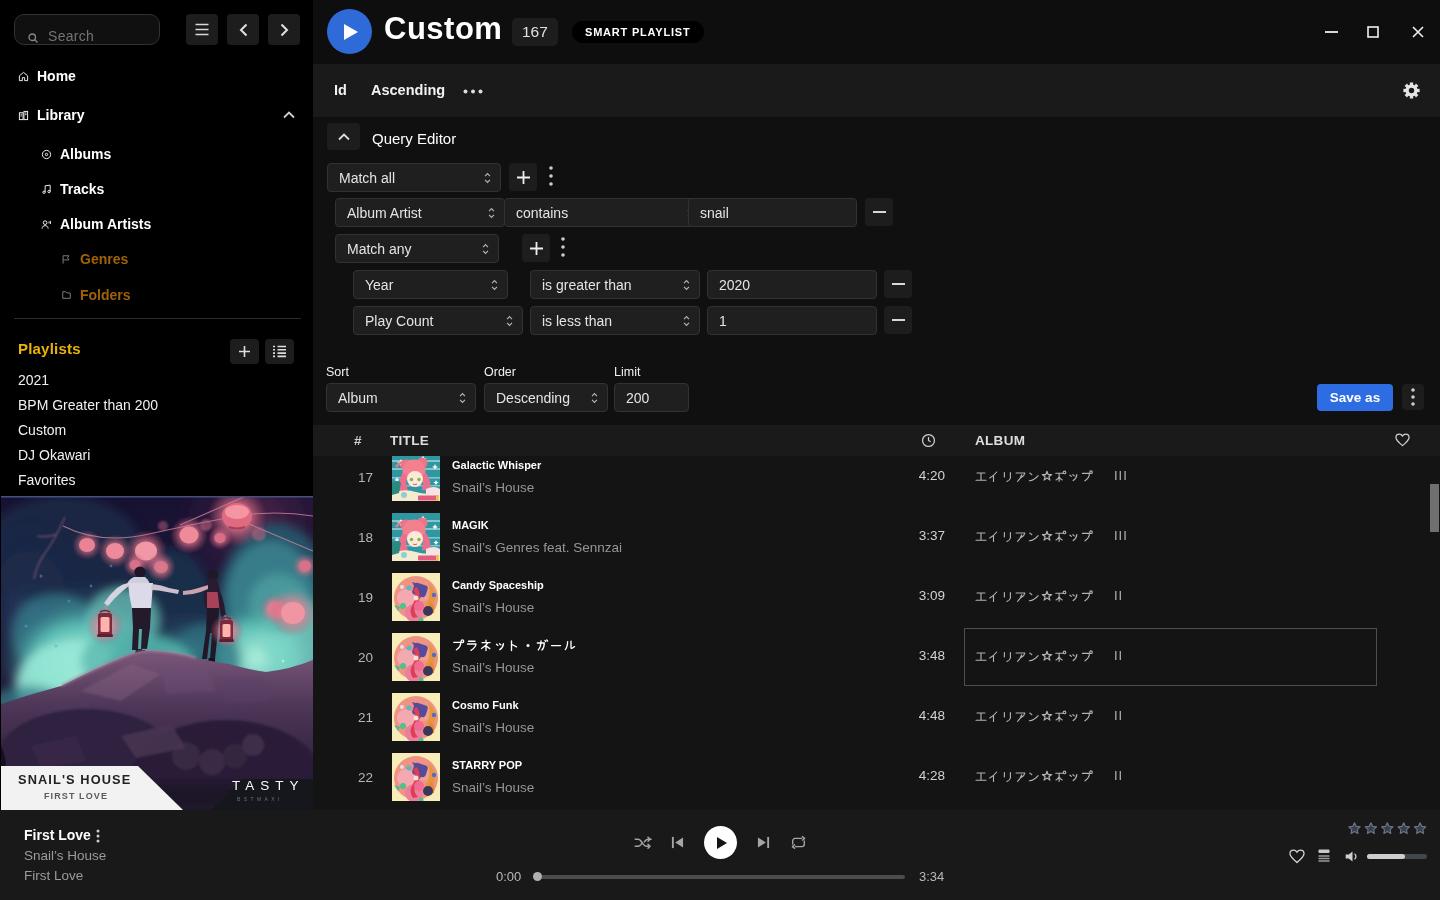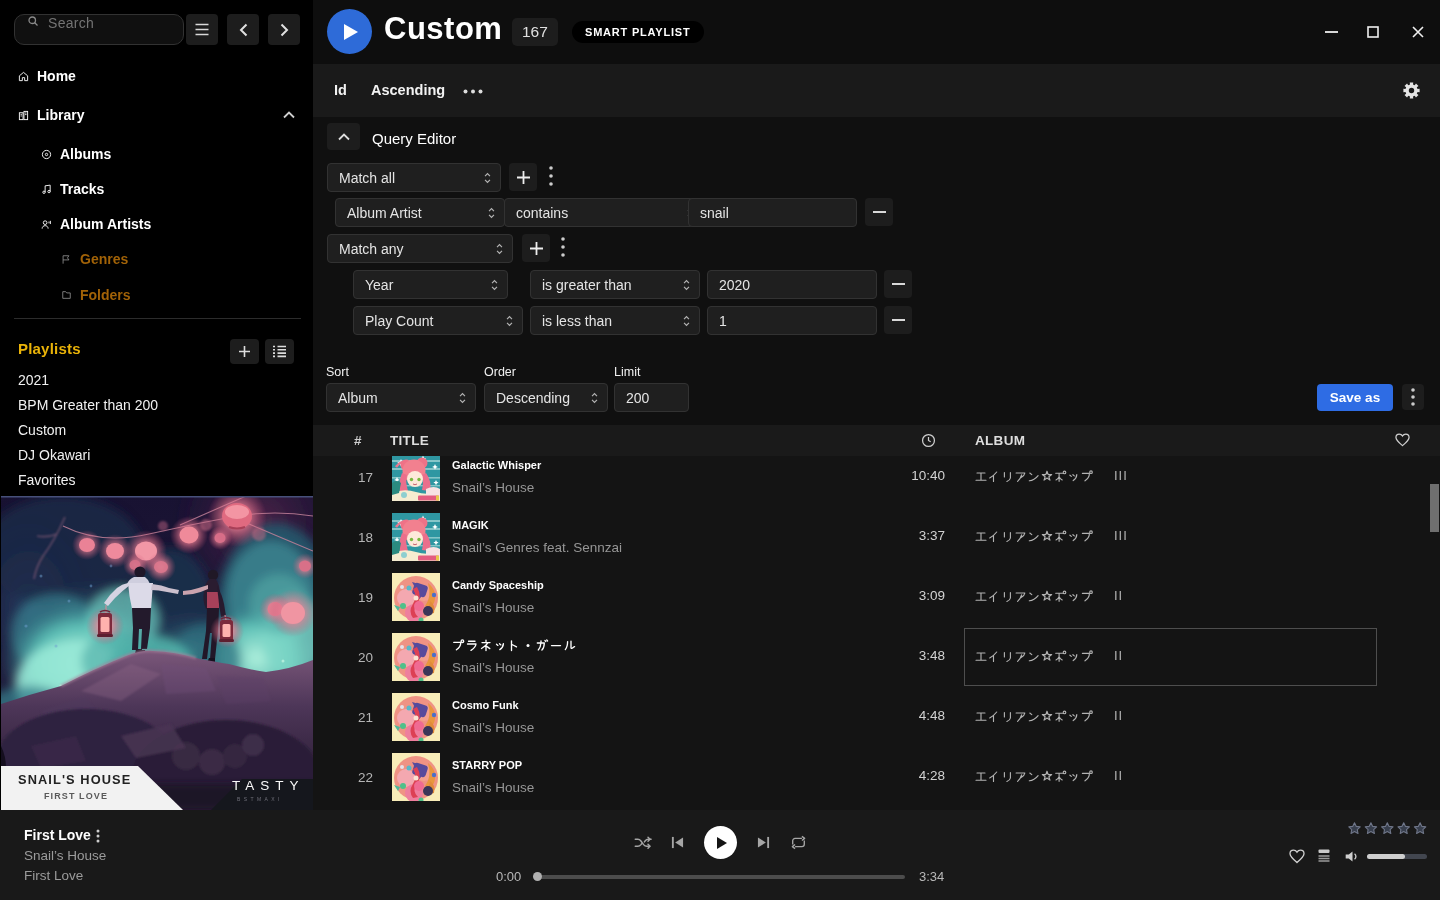--- a/index.html
+++ b/index.html
@@ -1,20 +1,20 @@
 <!DOCTYPE html>
 <html><head>
 <meta charset="utf-8">
 <style>
 * { margin:0; padding:0; box-sizing:border-box; }
 html,body { width:1440px; height:900px; overflow:hidden; background:#0d0d0d; font-family:"Liberation Sans", sans-serif; }
 #app { position:relative; width:1440px; height:900px; }
 
 #sidebar { position:absolute; left:0; top:0; width:313px; height:810px; background:#000; }
-#searchbox { position:absolute; left:14px; top:14px; width:170px; height:31px; border:1px solid #323232; border-radius:10px; background:#101010; display:flex; align-items:flex-start; }
+#searchbox { position:absolute; left:14px; top:14px; width:146px; height:31px; border:1px solid #323232; border-radius:10px; background:#101010; display:flex; align-items:flex-end; }
 #searchbox .ph { color:#747474; font-size:14px; margin-left:9px; letter-spacing:.3px; }
 .sqbtn { position:absolute; top:14px; width:32px; height:31px; background:#1d1d1d; border-radius:4px; display:flex; align-items:center; justify-content:center; color:#e8e8e8; }
 .nav { position:absolute; left:0; width:313px; height:34px; display:flex; align-items:center; color:#fff; font-weight:700; font-size:14px; }
 .nav .ic { width:11px; margin-left:18px; margin-right:8px; display:flex; }
 .nav.sub .ic { margin-left:41px; margin-right:8px; }
 .nav.dim { color:#a16207;margin-left:20px; }
 .divider { position:absolute; left:14px; top:318px; width:287px; height:0; border-top:1px solid #2c2c2c; }
 #pl-title { position:absolute; left:18px; top:340px; color:#eab308; font-size:15px; font-weight:700; letter-spacing:.2px; }
 .plbtn { position:absolute; top:339px; width:29px; height:25px; background:#1d1d1d; border-radius:4px; display:flex; align-items:center; justify-content:center; color:#ddd; }
 .plitem { position:absolute; left:18px; color:#f0f0f0; font-size:14px; }
@@ -115,21 +115,21 @@
         </svg>
       </div>
     <div class="inp" style="left:375px;top:198px;width:169px">
         <span>snail</span>
       </div>
     <div class="qbtn" style="left:552px;top:198px;width:28px;height:28px">
         <svg width="13" height="2" viewBox="0 0 13 2" stroke="#eee" stroke-width="1.8">
           <path d="M0 1h13"></path>
         </svg>
       </div>
-    <div class="sel" style="left:14px;top:234px;width:186px">
+    <div class="sel" style="left:22px;top:234px;width:164px">
         <span>Match any</span>
         <svg class="ar" width="7" height="14" viewBox="0 0 8 16" fill="none" stroke="#b4b4b4" stroke-width="1.4">
           <path d="M1.2 5.8 L4 3 L6.8 5.8 M1.2 10.2 L4 13 L6.8 10.2"></path>
         </svg>
       </div>
     <div class="qbtn" style="left:209px;top:234px;width:28px;height:28px">
         <svg width="15" height="15" viewBox="0 0 15 15" stroke="#eee" stroke-width="1.8">
           <path d="M7.5 1v13M1 7.5h13"></path>
         </svg>
       </div>
@@ -302,21 +302,21 @@
     </svg>
     <div style="position:absolute;left:0;top:455px;width:1127px;height:355px;background:#141414"></div>
     <div id="rows">
       <div class="row" style="top:447px">
         <div class="num">17</div>
         <svg class="thumb" width="48" height="48">
             <use href="#thA"></use>
           </svg>
         <div class="tt">Galactic Whisper</div>
         <div class="ar2">Snail’s House</div>
-        <div class="tm">10:40</div>
+        <div class="tm">4:20</div>
         <div class="al">
             <svg width="120" height="13" viewBox="0 0 120 13" style="vertical-align:-2px">
               <g fill="none" stroke="#b2b2b2" stroke-width="1.15" stroke-linecap="round" stroke-linejoin="round">
                 <use href="#k-e"></use>
                 <use href="#k-i" x="13.2"></use>
                 <use href="#k-ri" x="26.4"></use>
                 <use href="#k-a" x="39.6"></use>
                 <use href="#k-n" x="52.8"></use>
                 <use href="#k-star" x="66"></use>
                 <use href="#k-po" x="79.2"></use>

